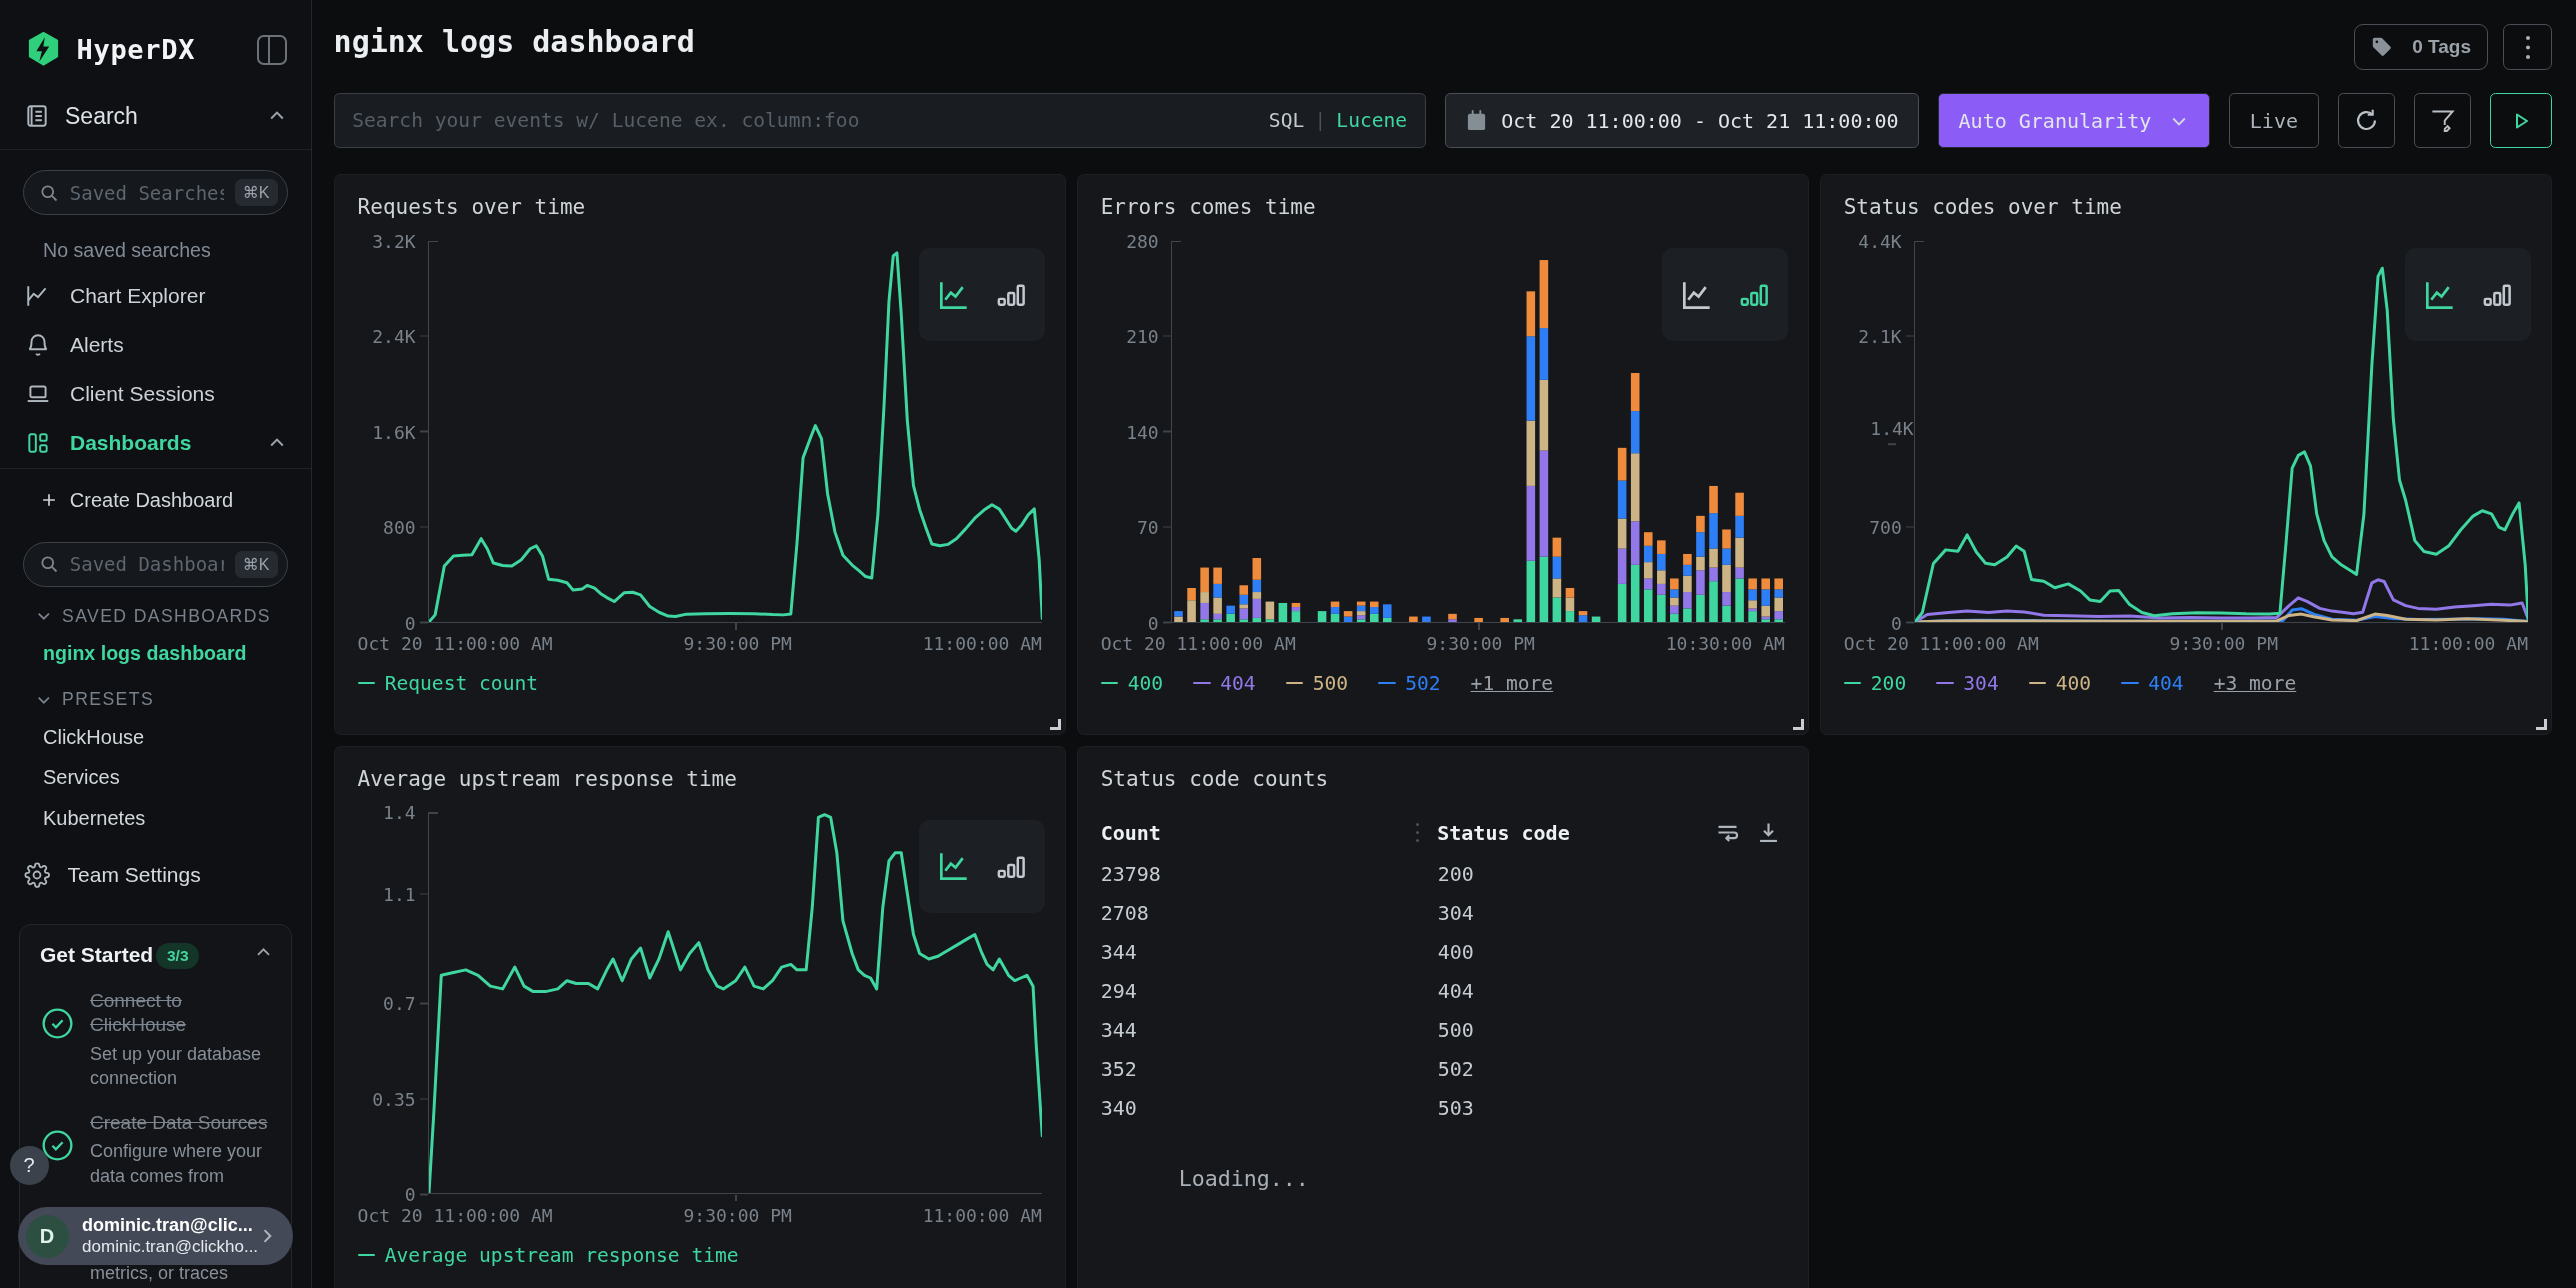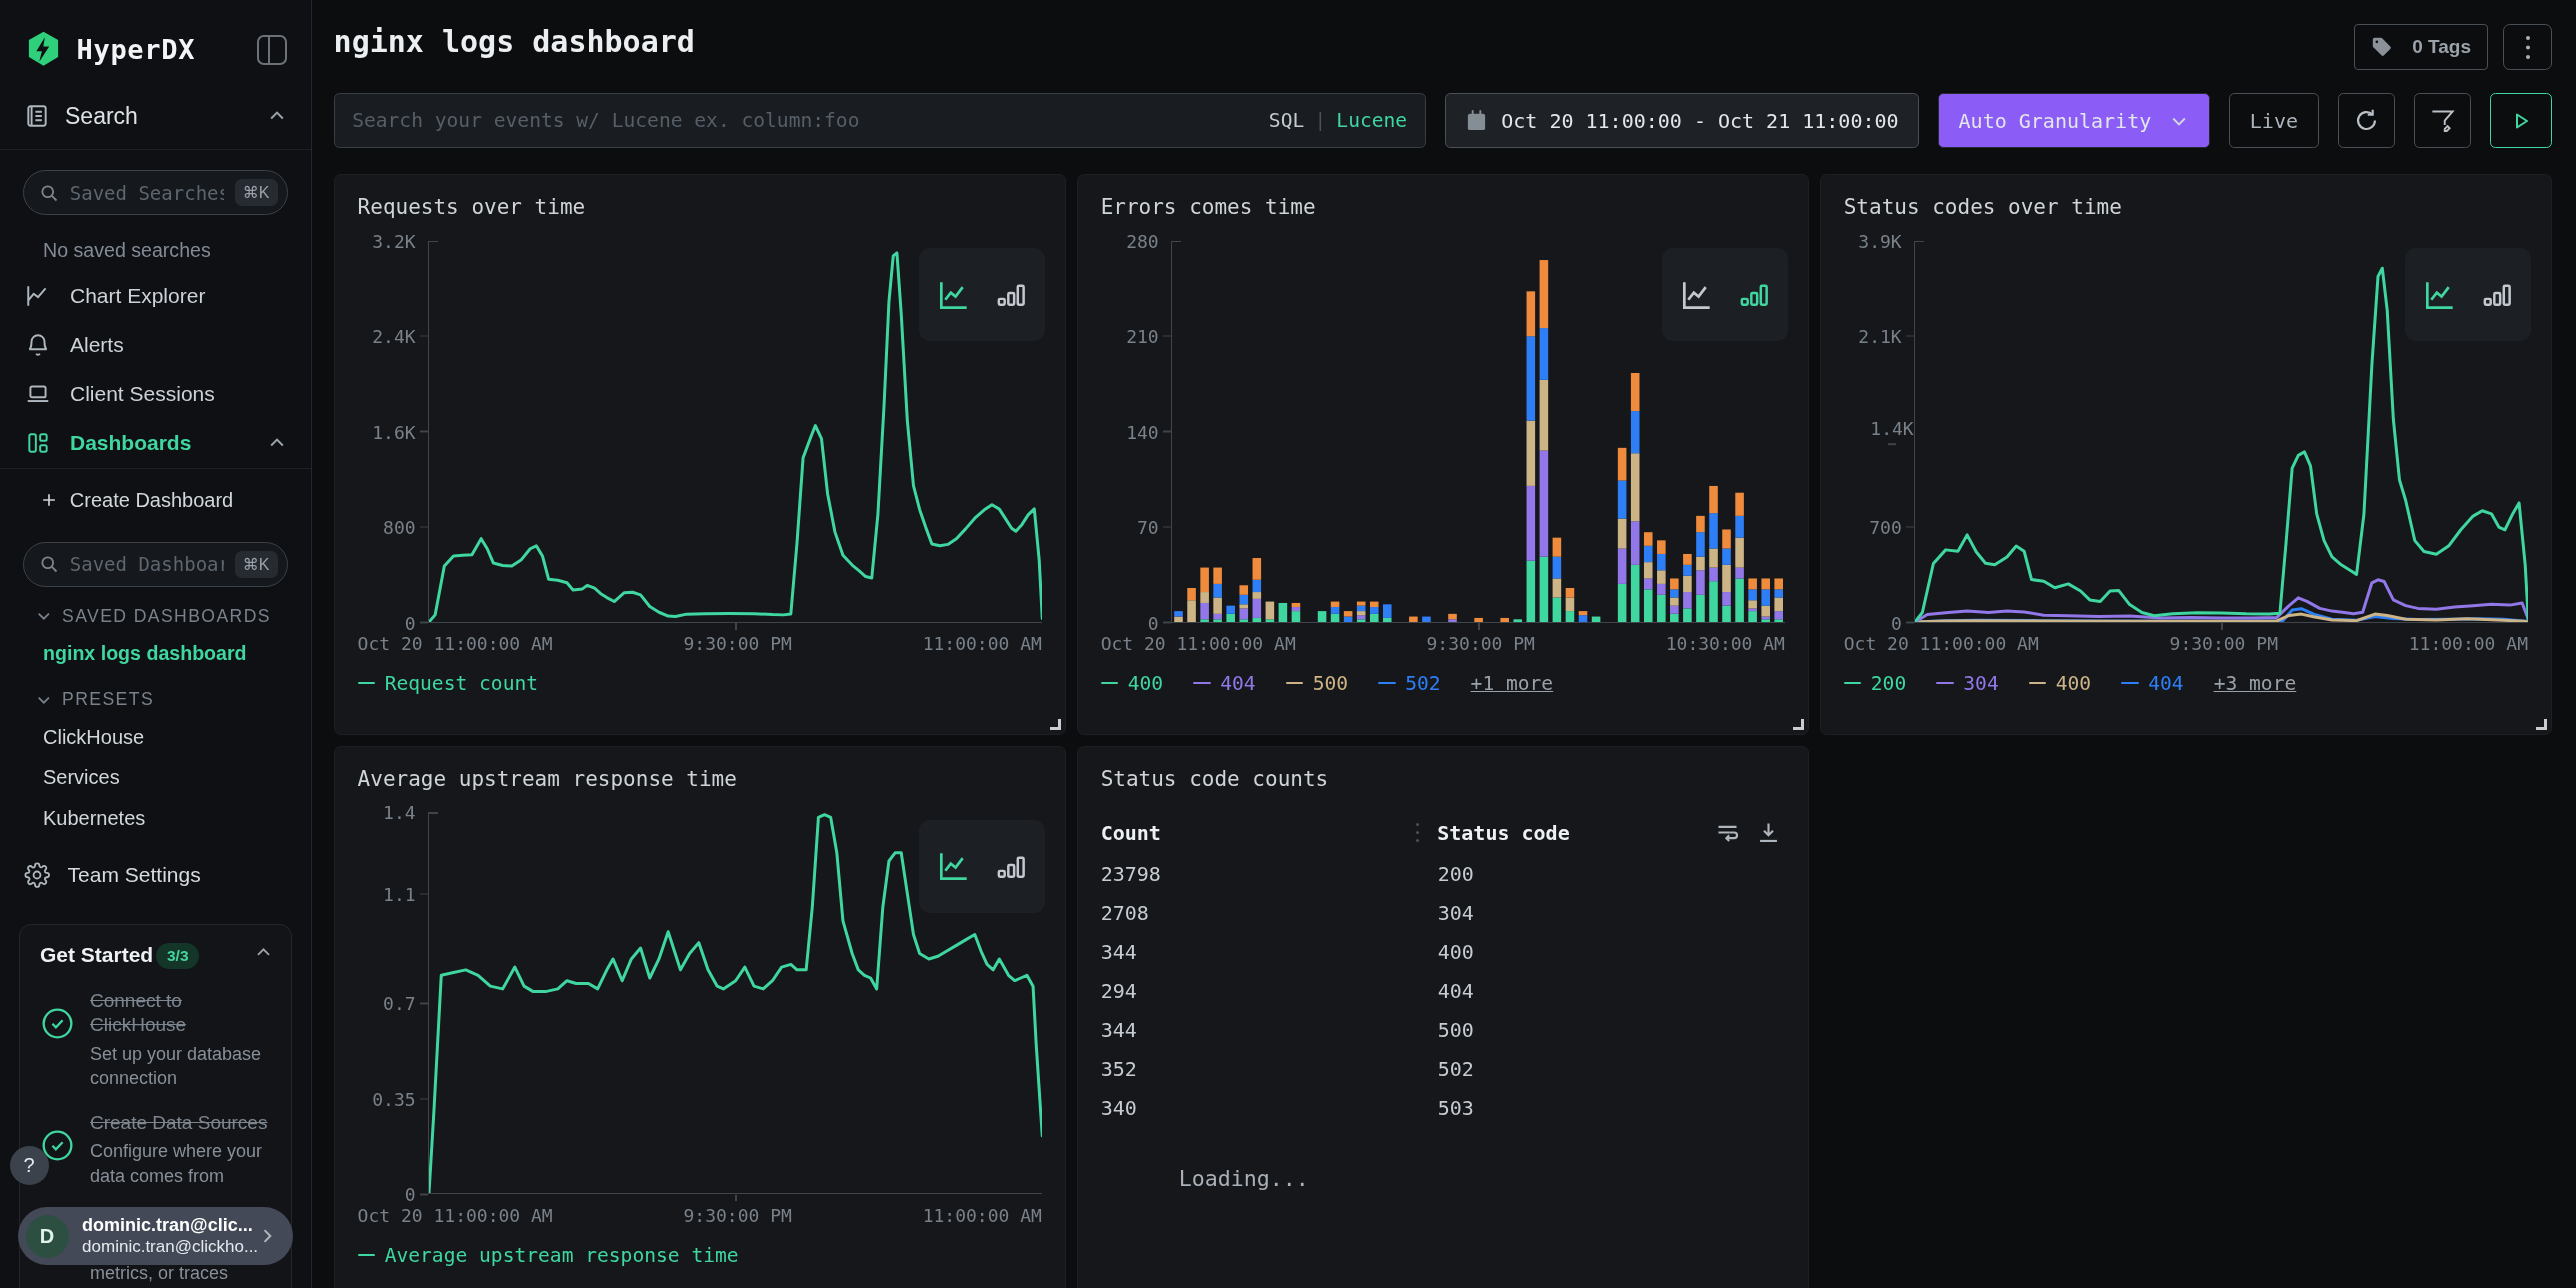--- a/index.html
+++ b/index.html
@@ -55,21 +55,21 @@
   .user-chip{position:absolute;left:17.6px;right:17.6px;bottom:23px;height:58px;background:#434956;border-radius:30px;display:flex;align-items:center;gap:13.5px;padding:0 16px 0 8px;cursor:pointer;z-index:2}
   .avatar{width:43px;height:43px;border-radius:50%;background:#2d4f42;color:#dff3ea;font-weight:bold;font-size:20px;display:flex;align-items:center;justify-content:center}
   .user-lines{flex:1;min-width:0}
   .user-name{color:#ffffff;font-weight:bold;font-size:18px;white-space:nowrap}
   .user-email{color:#e6eaee;font-size:17px;white-space:nowrap;margin-top:1.4px}
 
   
   .main{flex:1;padding:24px 24px 0 21.6px;position:relative;min-width:0}
   .title-row{display:flex;align-items:flex-start;}
   .page-title{font-family:var(--mono);font-weight:bold;font-size:30px;color:#eceff2;flex:1}
-  .tags-btn{display:flex;align-items:center;gap:20px;border:1.4px solid #4a5057;border-radius:4px;height:46px;padding:4px 16px;color:#9aa2aa;font-weight:bold;font-size:19px;cursor:pointer;margin-right:15px}
+  .tags-btn{display:flex;align-items:center;gap:20px;border:1.4px solid #4a5057;border-radius:9px;height:46px;padding:4px 16px;color:#9aa2aa;font-weight:bold;font-size:19px;cursor:pointer;margin-right:15px}
   .kebab-btn{width:49px;height:46px;border:1.4px solid #4a5057;border-radius:6.8px;position:relative;cursor:pointer}
   .kebab-btn::before{content:"";position:absolute;left:50%;top:10.8px;width:4px;height:4px;border-radius:50%;background:#aab1b8;transform:translateX(-50%);box-shadow:0 9.5px 0 #aab1b8,0 19px 0 #aab1b8}
 
   .controls-row{display:flex;align-items:stretch;gap:19px;margin-top:23px;height:55px;}
   .event-search{flex:1;display:flex;align-items:center;background:#191c20;border:1.4px solid #3a3f45;border-radius:5.4px;padding:0 17.6px;gap:13.5px;min-width:0}
   .event-search input{flex:1;background:transparent;border:none;outline:none;font-family:var(--mono);font-size:19.6px;color:#b9c0c7;min-width:0}
   .event-search input::placeholder{color:#565e67}
   .lang-sql{font-family:var(--mono);font-size:19.6px;color:#c3cad0;cursor:pointer}
   .lang-div{color:#4a5158;font-size:19.6px}
   .lang-lucene{font-family:var(--mono);font-size:19.6px;color:var(--green);cursor:pointer}
@@ -654,21 +654,21 @@
               </div>
               <div class="ytick" style="bottom: 50%; flex-direction: column;">
                 <span>1.4K</span>
                 <span class="dash"></span>
               </div>
               <div class="ytick" style="bottom: 75%; margin-top: 27px;">
                 <span>2.1K</span>
                 <span class="dash"></span>
               </div>
               <div class="ytick" style="bottom: 100%;">
-                <span>3.9K</span>
+                <span>4.4K</span>
                 <span class="dash" style="visibility: hidden;"></span>
               </div>
             </div>
           <div class="plot">
               <div style="position:absolute;inset:0">
                 <svg viewBox="0 0 1000 1000" preserveAspectRatio="none">
                   <polyline points="0.0,1000.0 50.0,996.4 100.0,995.7 200.0,996.4 300.0,997.1 400.0,997.9 500.0,997.9 600.0,996.4 615.0,968.6 630.0,965.0 650.0,979.3 680.0,992.9 720.0,995.7 750.0,985.7 780.0,991.1 820.0,993.6 870.0,992.9 920.0,991.4 960.0,992.9 1000.0,998.6" fill="none" stroke="#2e7ef6" stroke-width="3" vector-effect="non-scaling-stroke" stroke-linejoin="round" stroke-linecap="round"></polyline>
                   <polyline points="0.0,1000.0 50.0,997.1 100.0,996.4 200.0,997.1 300.0,997.9 400.0,998.2 500.0,998.2 590.0,997.1 610.0,982.9 630.0,979.3 650.0,986.4 680.0,994.6 720.0,996.4 750.0,979.3 770.0,982.9 800.0,992.9 850.0,994.6 900.0,991.4 950.0,994.6 1000.0,998.6" fill="none" stroke="#cdb487" stroke-width="3" vector-effect="non-scaling-stroke" stroke-linejoin="round" stroke-linecap="round"></polyline>
                   <polyline points="0.0,1000.0 20.0,980.4 50.0,975.7 85.0,971.4 120.0,975.0 150.0,971.4 178.0,973.6 210.0,982.1 250.0,983.6 300.0,985.7 350.0,984.3 400.0,989.3 450.0,987.9 500.0,989.3 550.0,989.3 590.0,987.9 610.0,957.1 625.0,936.4 640.0,946.4 660.0,964.3 680.0,971.4 700.0,975.0 715.0,978.6 730.0,974.3 745.0,897.1 755.0,889.3 765.0,893.6 780.0,942.1 800.0,957.1 820.0,964.3 850.0,966.4 880.0,960.7 910.0,957.1 940.0,953.6 970.0,955.7 990.0,950.0 1000.0,992.9" fill="none" stroke="#9177e8" stroke-width="3" vector-effect="non-scaling-stroke" stroke-linejoin="round" stroke-linecap="round"></polyline>
                   <polyline points="0.0,1000.0 12.0,975.0 30.0,846.4 50.0,810.7 70.0,814.3 85.0,771.4 100.0,816.1 115.0,845.7 130.0,850.0 150.0,829.3 165.0,800.7 178.0,814.3 190.0,888.6 210.0,892.9 228.0,910.0 250.0,900.0 270.0,918.6 285.0,942.1 302.0,946.4 318.0,918.6 332.0,917.1 350.0,954.3 370.0,975.0 390.0,983.6 420.0,978.6 460.0,975.7 500.0,976.4 540.0,978.6 578.0,979.3 595.0,977.1 605.0,792.9 615.0,596.4 625.0,562.5 635.0,553.6 645.0,591.1 655.0,716.1 667.0,786.4 680.0,829.3 695.0,850.0 710.0,865.0 720.0,875.0 732.0,717.9 745.0,325.0 755.0,92.9 762.0,71.4 770.0,182.1 780.0,467.9 790.0,626.8 800.0,680.4 815.0,786.4 830.0,815.0 850.0,822.1 870.0,800.7 890.0,757.9 910.0,722.1 925.0,707.9 940.0,716.1 952.0,750.7 962.0,757.9 975.0,715.0 985.0,687.5 995.0,850.0 1000.0,992.9" fill="none" stroke="#3fd6a0" stroke-width="3" vector-effect="non-scaling-stroke" stroke-linejoin="round" stroke-linecap="round"></polyline>

